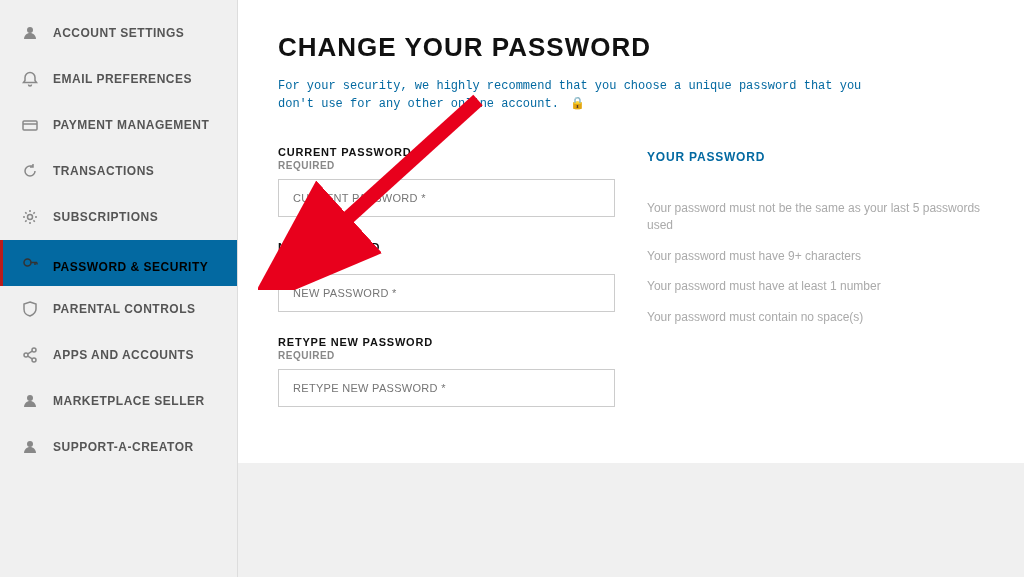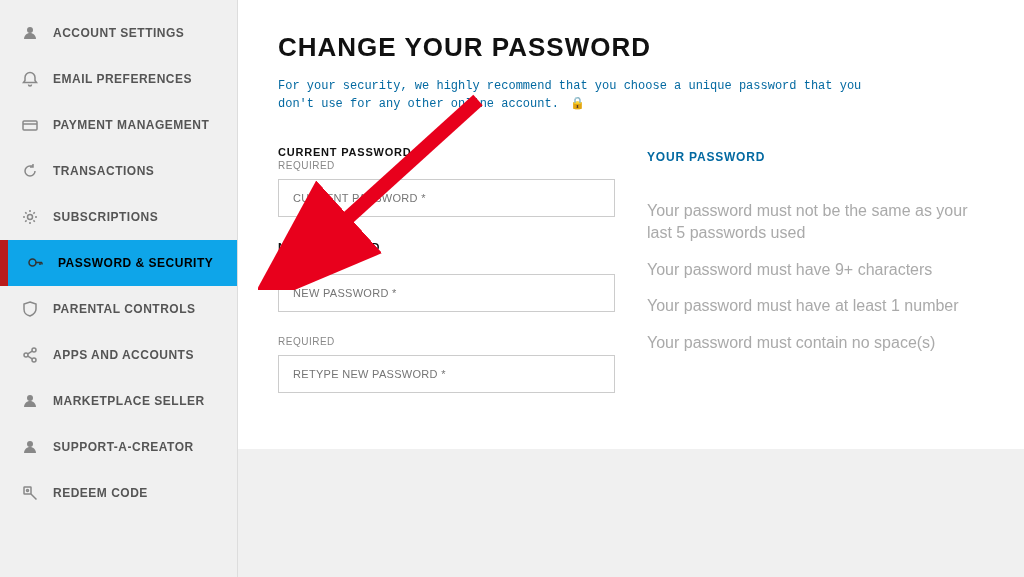--- a/index.html
+++ b/index.html
@@ -33,23 +33,24 @@
       cursor: pointer;
       font-size: 12px;
       font-weight: 700;
       letter-spacing: 0.5px;
       color: #555;
       text-transform: uppercase;
       border-left: 3px solid transparent;
       position: relative;
     }
     .sidebar-item.active {
-      border-left: 8px solid #b91c1c;
+      border-left: 3px solid #b91c1c;
       color: #000;
-      background: #0ea5e9;
+      background: #0369a1;
+      align-items: flex-end;
     }
     .sidebar-item .icon {
       width: 22px;
       height: 22px;
       margin-right: 12px;
       flex-shrink: 0;
       display: flex;
       align-items: center;
       justify-content: center;
       color: #888;
@@ -104,21 +105,21 @@
     .field-label {
       font-size: 11px;
       font-weight: 800;
       letter-spacing: 0.8px;
       text-transform: uppercase;
       color: #111;
       margin-bottom: 2px;
     }
     .field-sublabel {
       font-size: 10px;
-      font-weight: 400;
+      font-weight: 700;
       letter-spacing: 0.5px;
       text-transform: uppercase;
       color: #888;
       margin-bottom: 8px;
     }
     .text-input {
       width: 100%;
       border: 1px solid #ccc;
       background: #fff;
       padding: 10px 14px;
@@ -130,21 +131,21 @@
     }
     .password-rules-title {
       font-size: 12px;
       font-weight: 800;
       letter-spacing: 0.8px;
       text-transform: uppercase;
       color: #0369a1;
       margin-bottom: 36px;
     }
     .password-rule {
-      font-size: 16px;
+      font-size: 12px;
       color: #aaa;
       margin-bottom: 14px;
       line-height: 1.4;
     }
     .main-wrapper {
       position: relative;
     }
   </style>
 </head>
 <body>
@@ -240,30 +241,20 @@
     <span>Marketplace Seller</span>
   </div>
         <div class="sidebar-item">
     <span class="icon">
             <svg width="16" height="16" viewBox="0 0 16 16" fill="#888">
               <circle cx="8" cy="5" r="3"></circle>
               <path d="M2 14c0-3.3 2.7-6 6-6s6 2.7 6 6"></path>
             </svg>
           </span>
     <span>Support-A-Creator</span>
-  </div>
-        <div class="sidebar-item">
-    <span class="icon">
-            <svg width="16" height="16" viewBox="0 0 16 16" fill="none" stroke="#888" stroke-width="1.5">
-              <rect x="2" y="2" width="7" height="7" rx="0.5"></rect>
-              <circle cx="5.5" cy="5.5" r="1"></circle>
-              <line x1="9" y1="9" x2="14.5" y2="14.5"></line>
-            </svg>
-          </span>
-    <span>Redeem Code</span>
   </div>
       </div>
   </nav>
 
   <div class="main-wrapper" style="flex:1; position:relative;">
     <main class="main-content">
       <h1 class="page-title">CHANGE YOUR PASSWORD</h1>
       <p class="page-description">
         <span>For your security, we highly recommend that you choose a unique password that you don't use for any other online account.</span>
         <span class="lock-icon-inline">🔒</span>
@@ -275,20 +266,21 @@
     <div class="field-label">CURRENT PASSWORD</div>
     <div class="field-sublabel">REQUIRED</div>
     <input type="password" class="text-input" placeholder="CURRENT PASSWORD *" style="">
   </div>
             <div class="field-group">
     <div class="field-label">NEW PASSWORD</div>
     <div class="field-sublabel">REQUIRED</div>
     <input type="password" class="text-input" placeholder="NEW PASSWORD *" style="">
   </div>
             <div class="field-group">
+    <div class="field-label">RETYPE NEW PASSWORD</div>
     <div class="field-sublabel">REQUIRED</div>
     <input type="password" class="text-input" placeholder="RETYPE NEW PASSWORD *" style="">
   </div>
           </div>
         <div class="form-right">
           <div class="password-rules-title">YOUR PASSWORD</div>
           <div id="password-rules">
               <div class="password-rule">Your password must not be the same as your last 5 passwords used</div>
               <div class="password-rule">Your password must have 9+ characters</div>
               <div class="password-rule">Your password must have at least 1 number</div>

